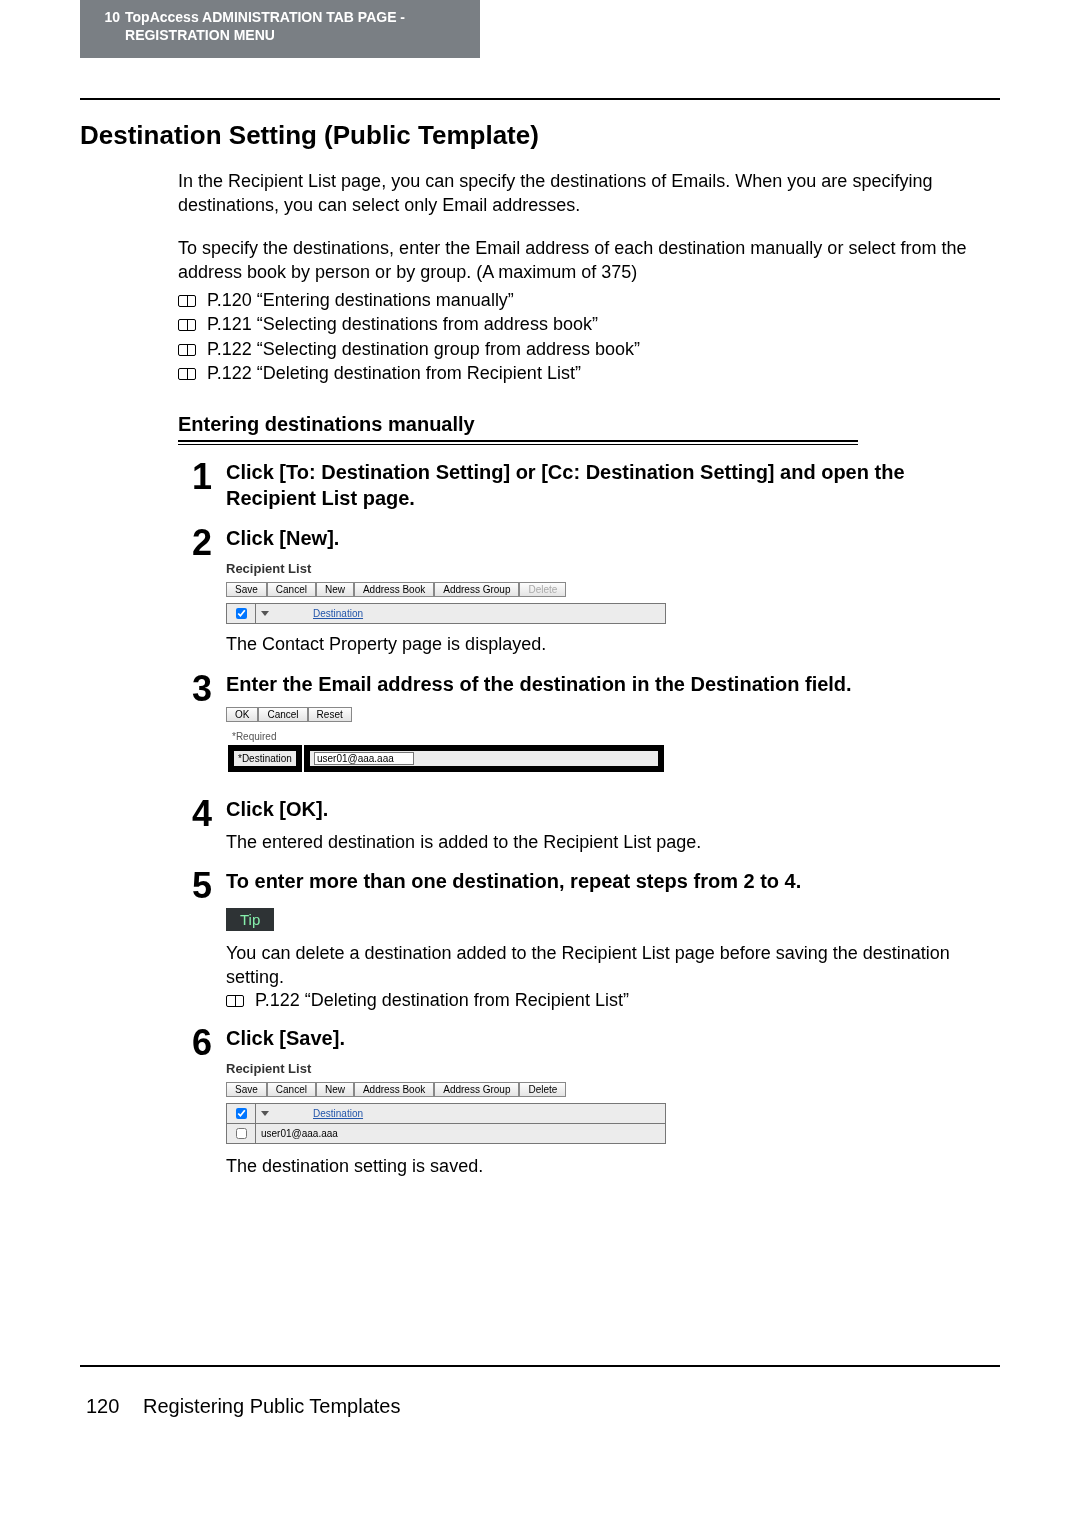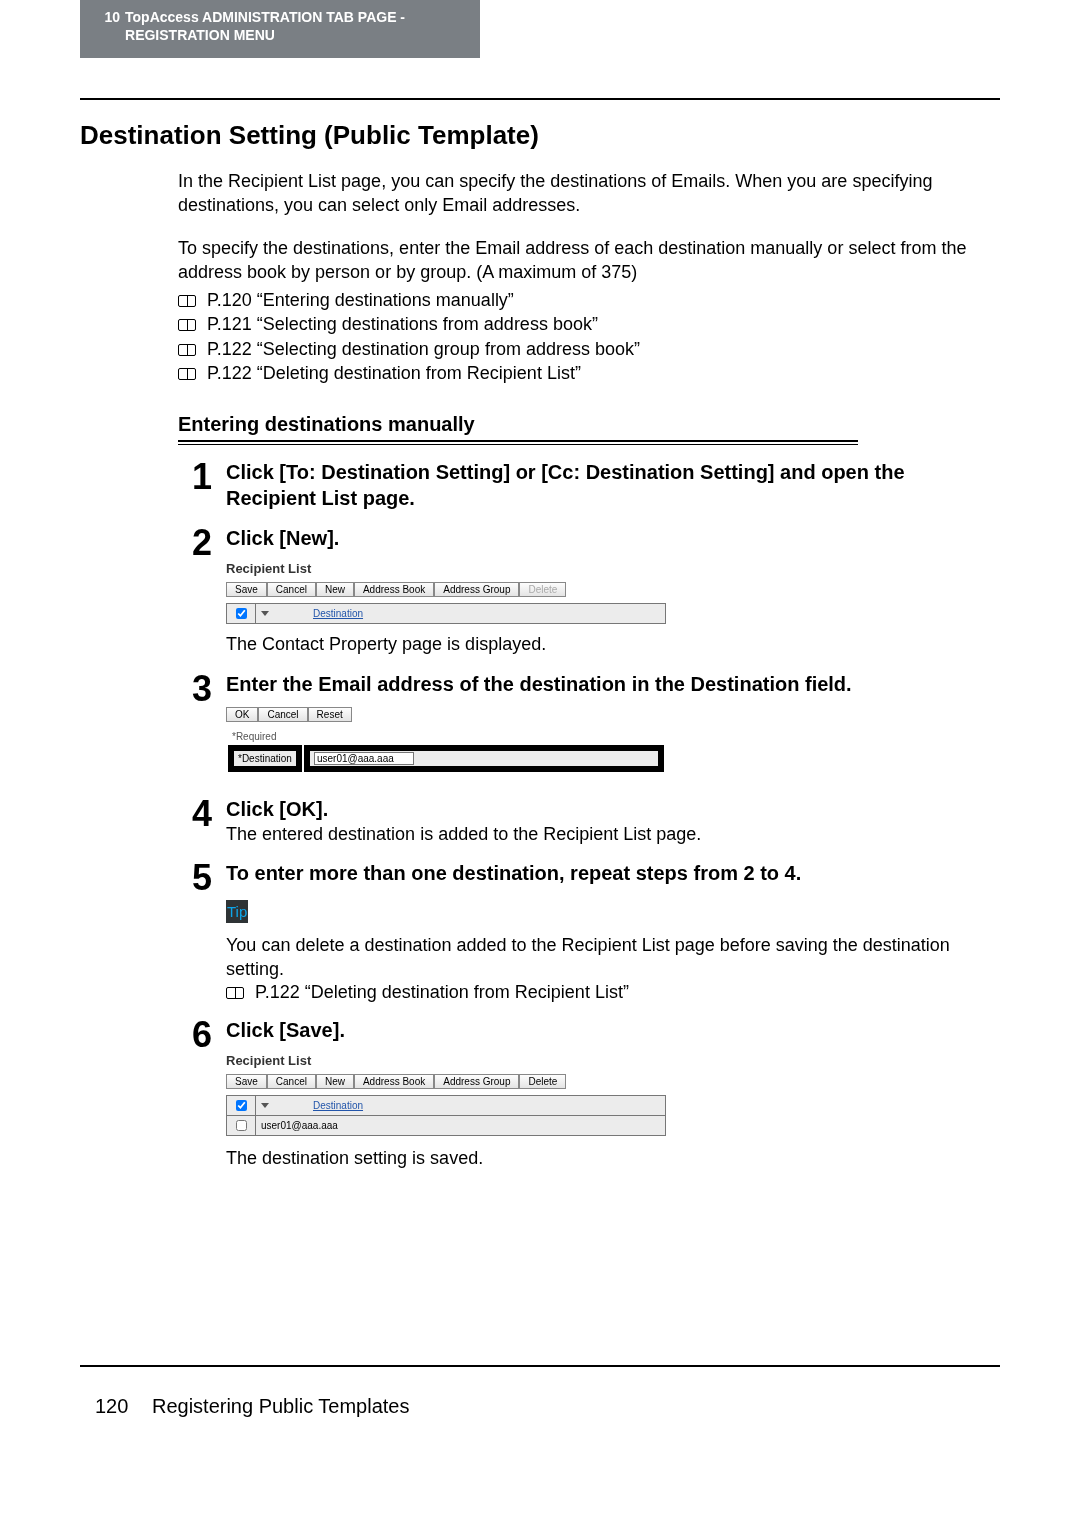--- a/index.html
+++ b/index.html
@@ -58,21 +58,21 @@
   .page-rule-bottom {
     position: absolute;
     top: 1365px;
     left: 80px;
     right: 80px;
     border-top: 2px solid #000;
   }
   .footer {
     position: absolute;
     top: 1395px;
-    left: 95px;
+    left: 86px;
     font-size: 20px;
   }
   .footer .pagenum { margin-right: 18px; }
 
   .content {
     position: absolute;
     top: 110px;
     left: 80px;
     right: 88px;
   }
@@ -143,29 +143,29 @@
     flex: 1;
   }
   .step-title {
     font-weight: bold;
     font-size: 20px;
     line-height: 1.3;
   }
   .step-text {
     font-size: 18px;
     line-height: 1.35;
-    margin-top: 0;
+    margin-top: 8px;
   }
 
   .tip-badge {
     display: inline-block;
     background: var(--tip-bg);
-    color: #0ea5e9;
+    color: #86efac;
     font-size: 15px;
-    padding: 3px 1px;
+    padding: 3px 14px;
     margin-top: 14px;
   }
 
   
   .ui-block {
     margin-top: 10px;
     margin-bottom: 8px;
   }
   .ui-title {
     font-weight: bold;

